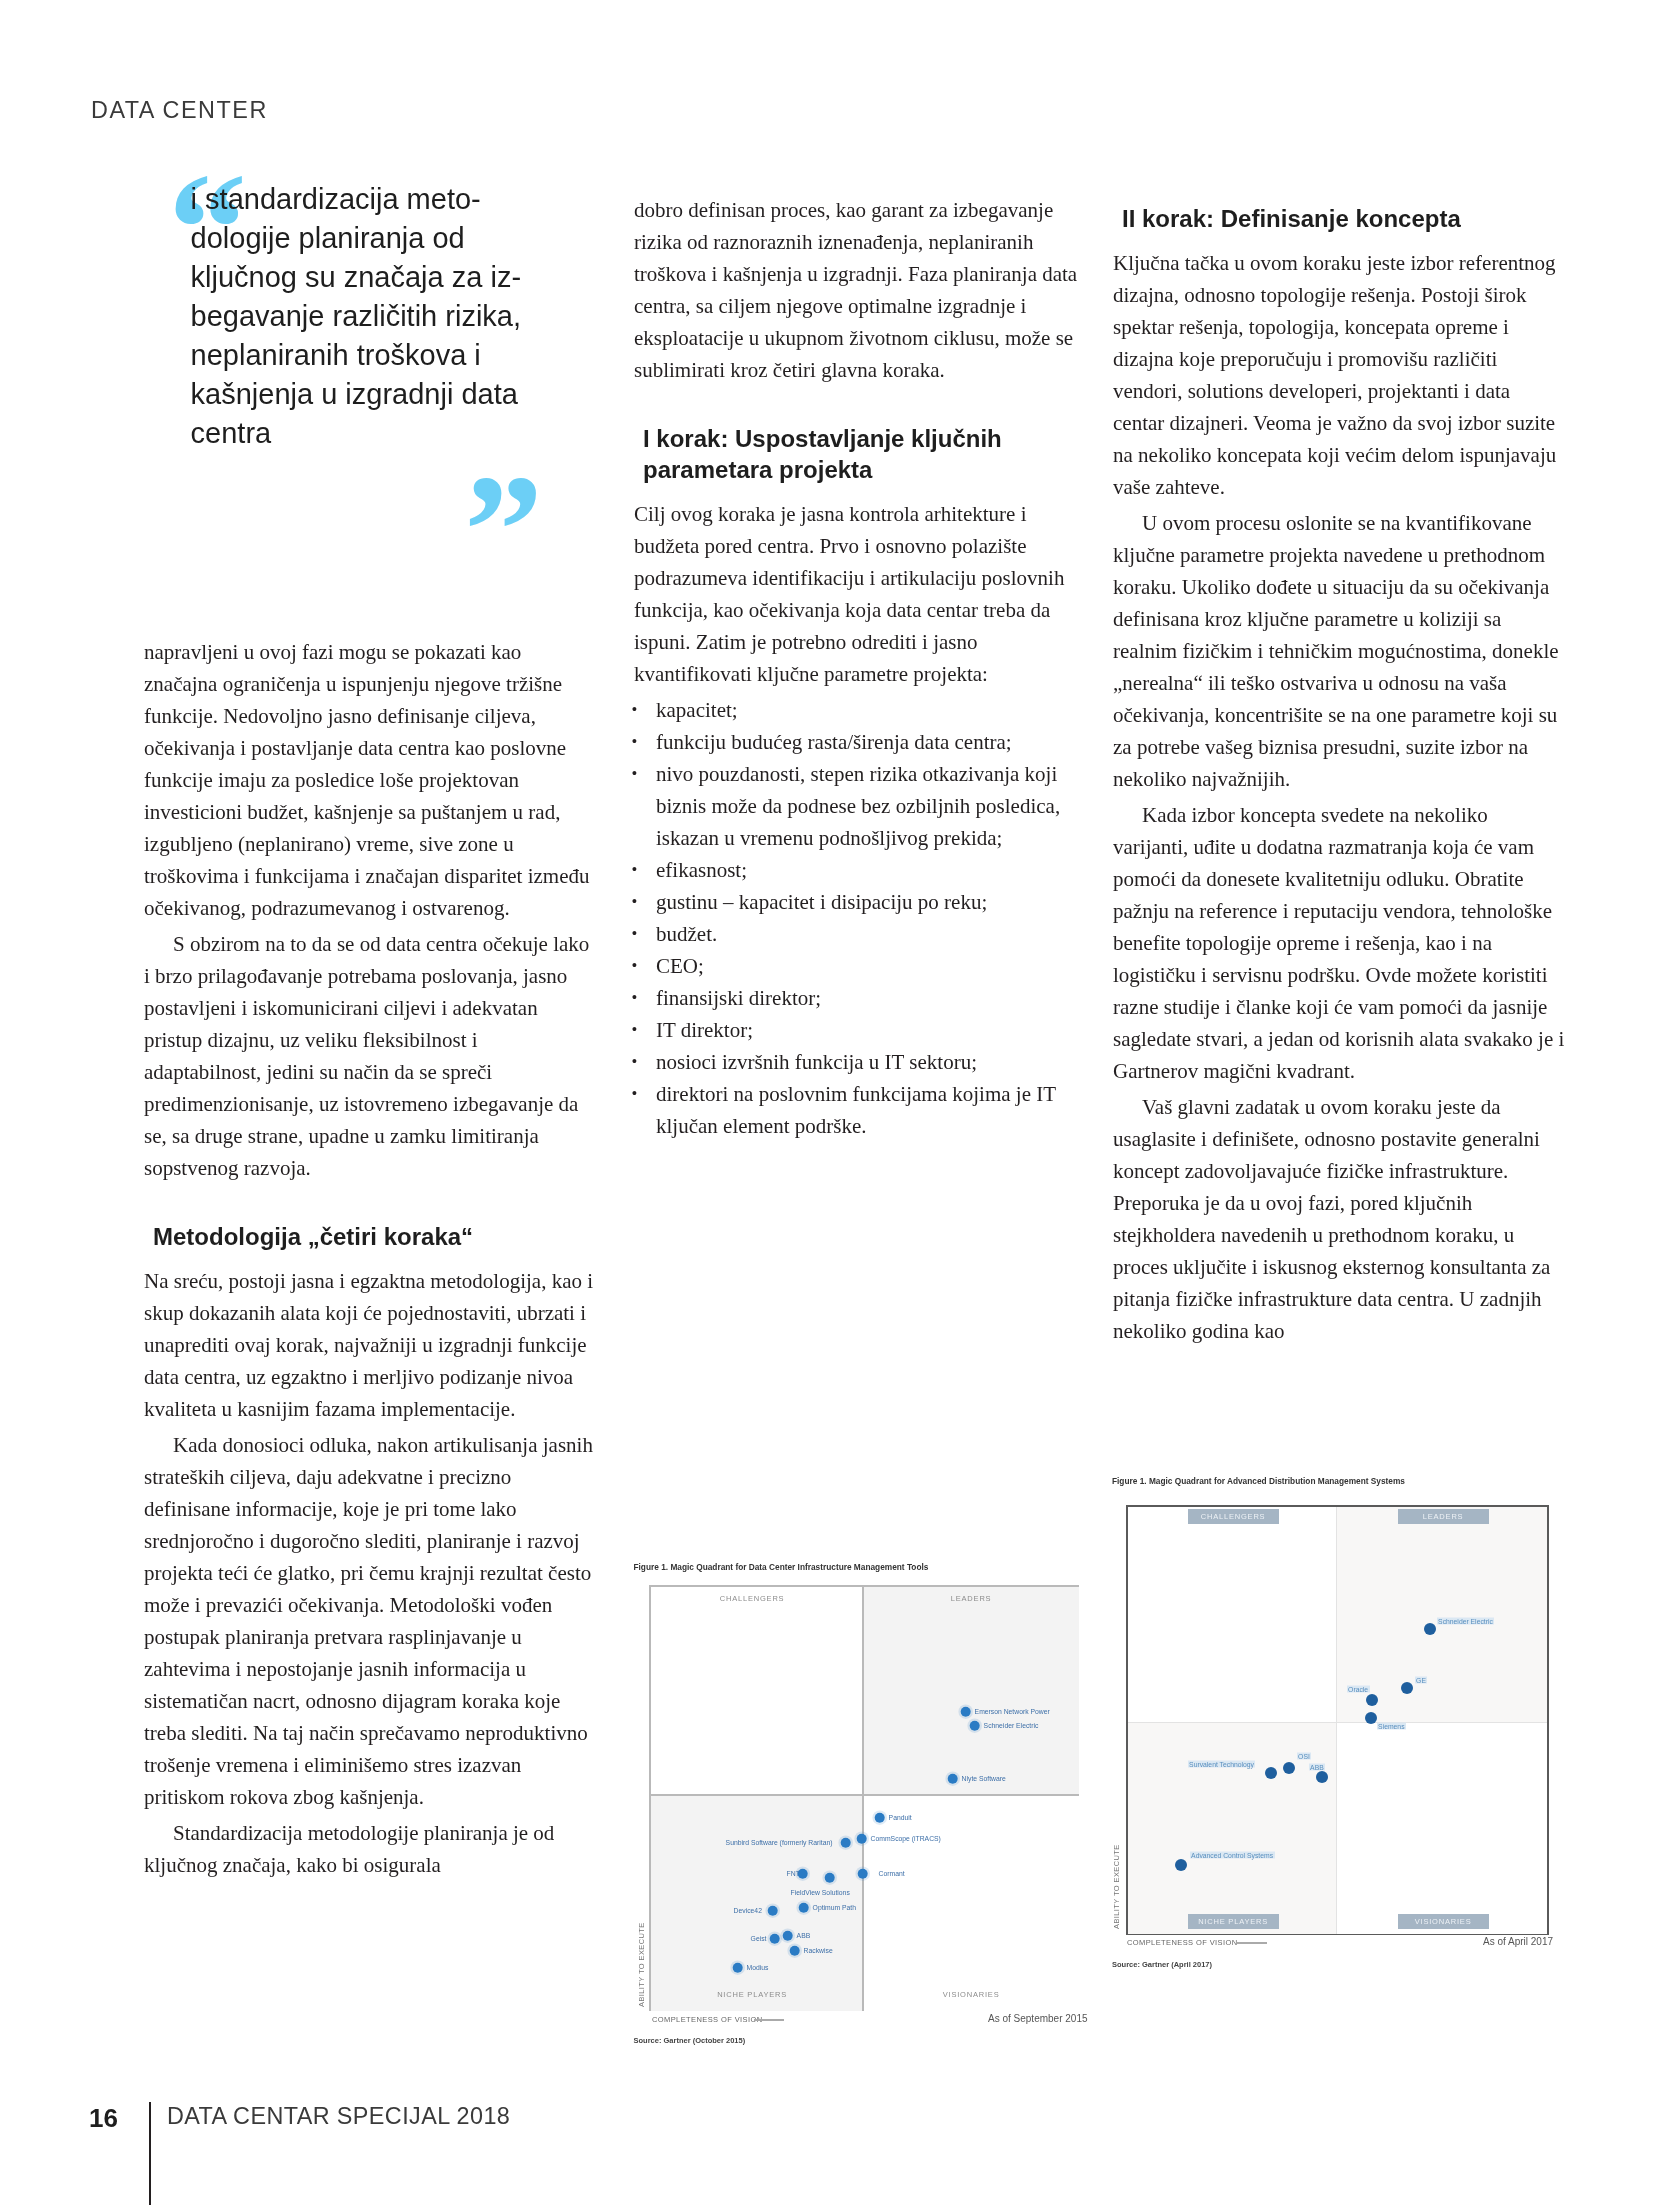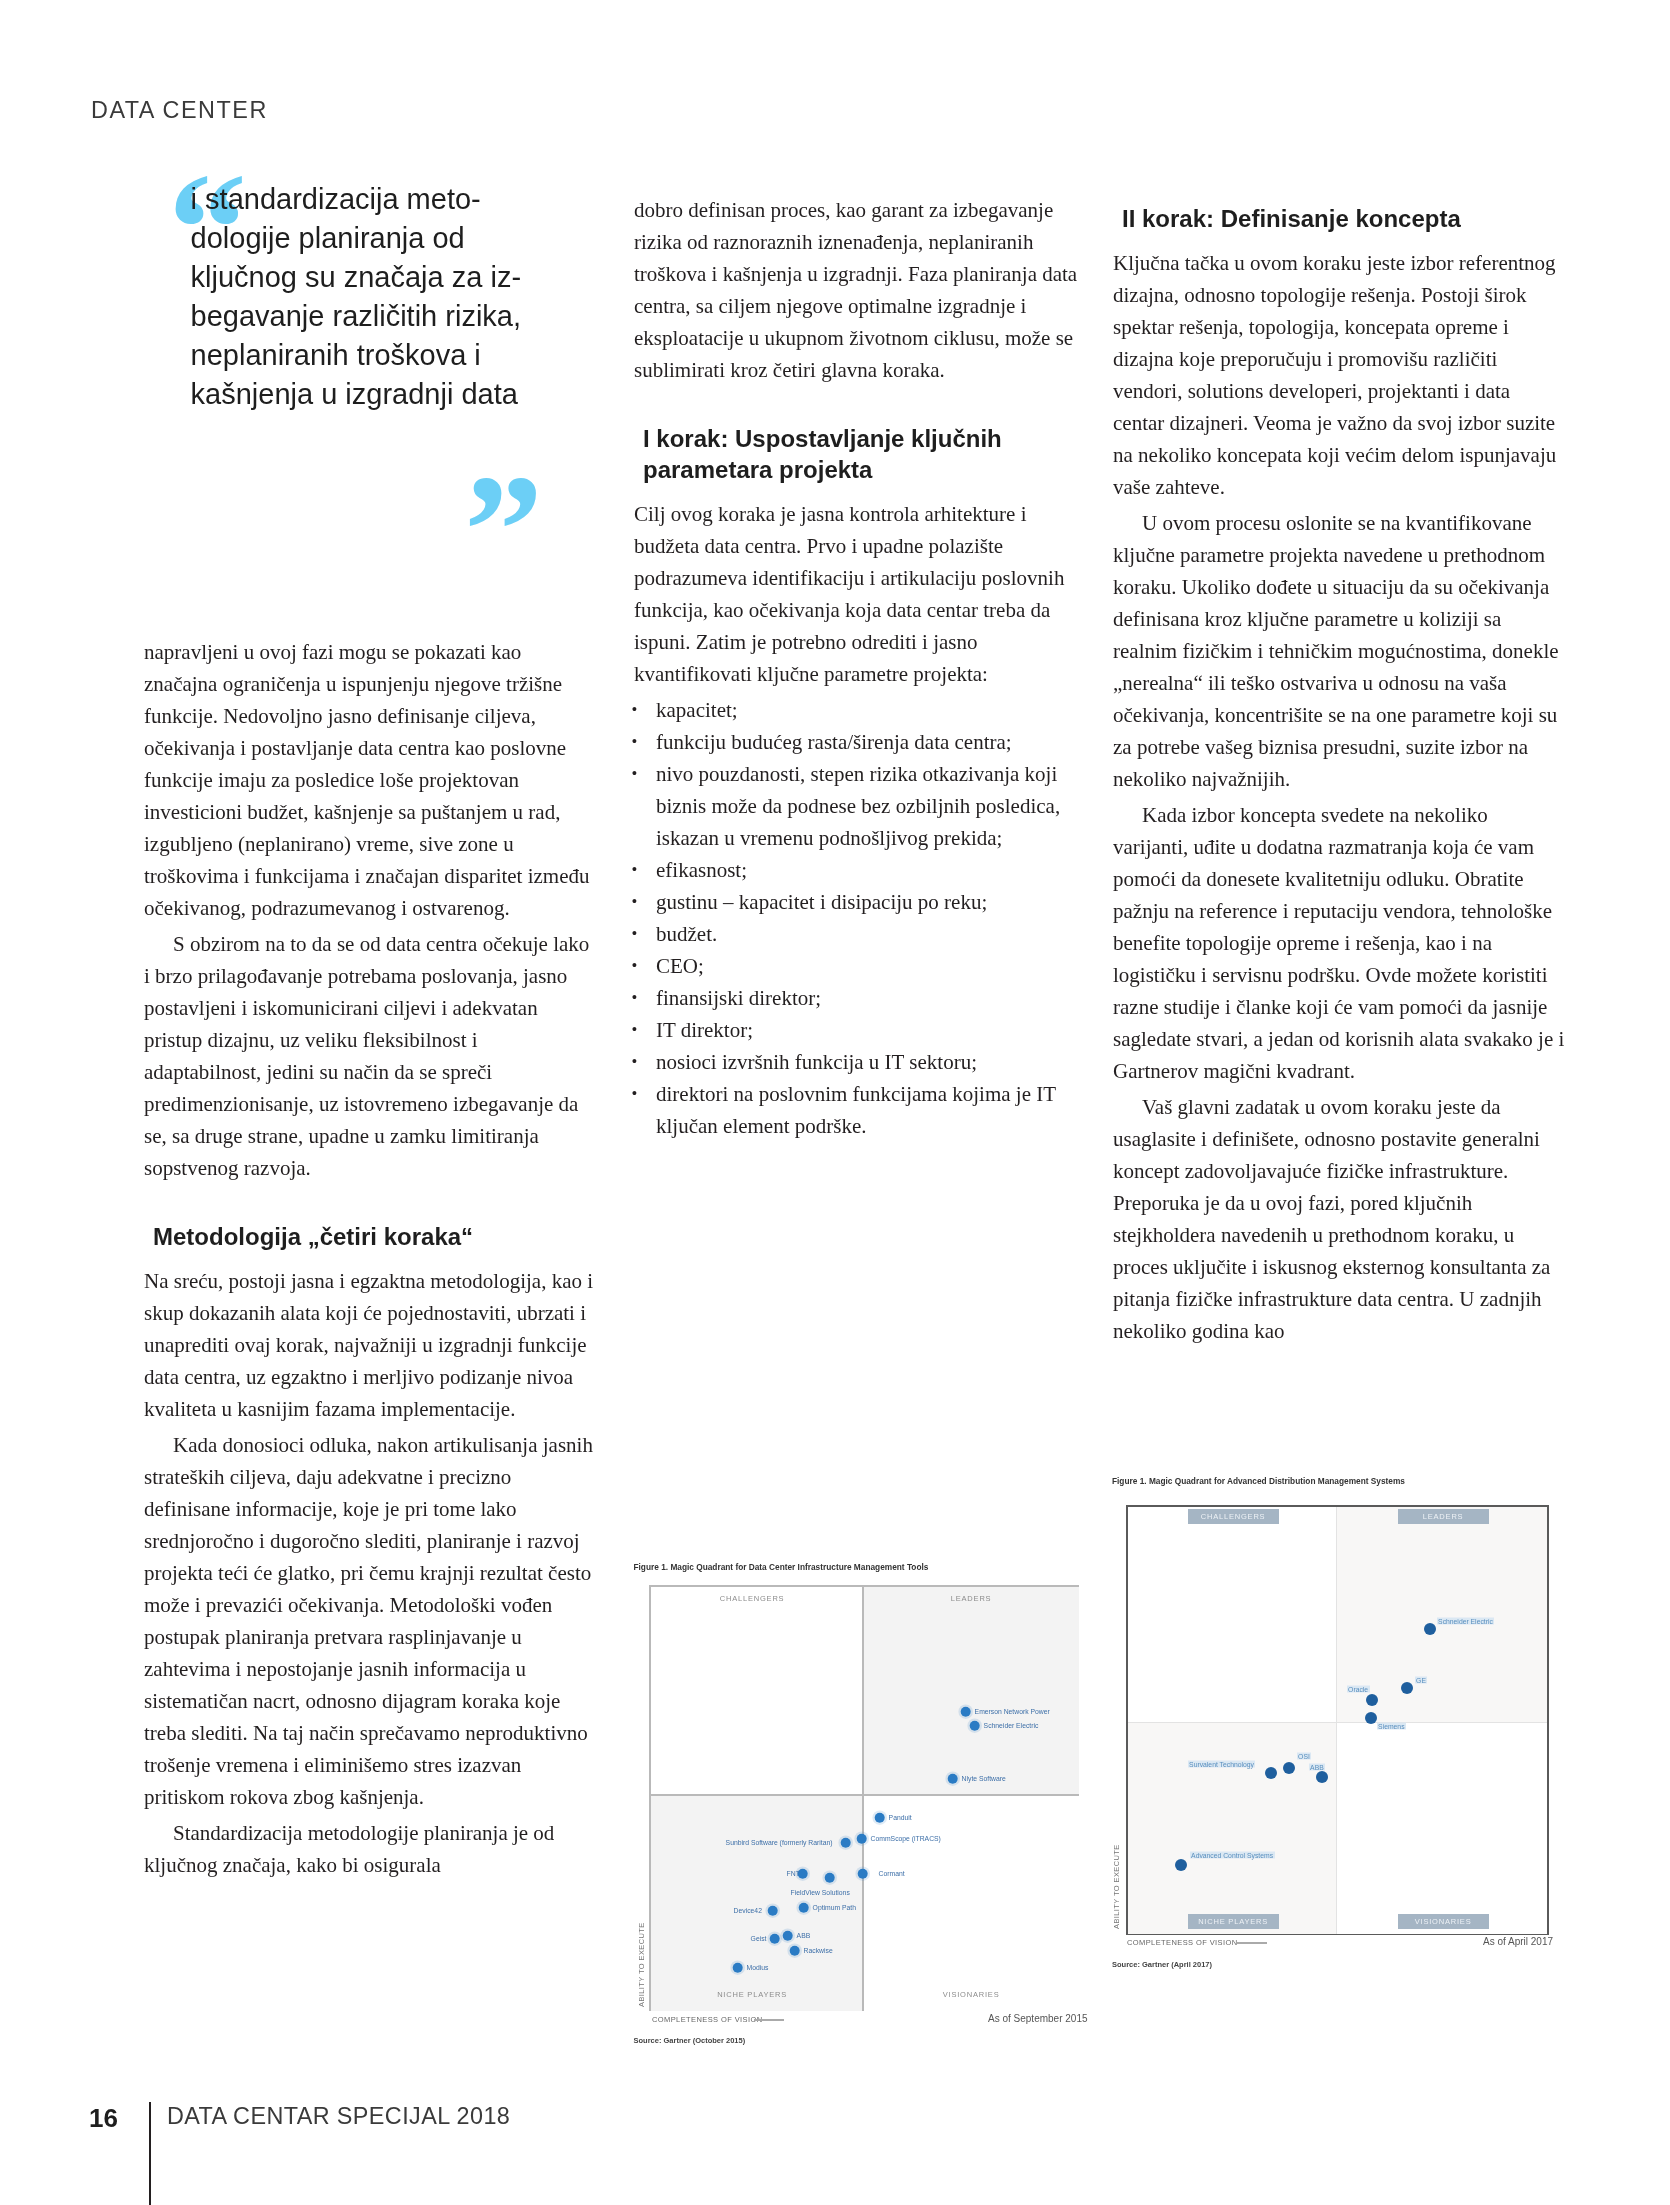--- a/index.html
+++ b/index.html
@@ -58,39 +58,40 @@
 
 <div class="pullquote sans">
   <div class="pq-open">“</div>
   <div class="pq-text">
     <div>i standardizacija meto-</div>
     <div>dologije planiranja od</div>
     <div>ključnog su značaja za iz-</div>
     <div>begavanje različitih rizika,</div>
     <div>neplaniranih troškova i</div>
     <div>kašnjenja u izgradnji data</div>
+    <div>centra</div>
   </div>
   <div class="pq-close">”</div>
 </div>
 
 <div id="col-left" class="col serif">
   <p>napravljeni u ovoj fazi mogu se pokazati kao značajna ograničenja u ispunjenju njegove tržišne funkcije. Nedovoljno jasno definisanje ciljeva, očekivanja i postavljanje data centra kao poslovne funkcije imaju za posledice loše projektovan investicioni budžet, kašnjenje sa puštanjem u rad, izgubljeno (neplanirano) vreme, sive zone u troškovima i funkcijama i značajan disparitet između očekivanog, podrazumevanog i ostvarenog.</p>
   <p class="indent">S obzirom na to da se od data centra očekuje lako i brzo prilagođavanje potrebama poslovanja, jasno postavljeni i iskomunicirani ciljevi i adekvatan pristup dizajnu, uz veliku fleksibilnost i adaptabilnost, jedini su način da se spreči predimenzionisanje, uz istovremeno izbegavanje da se, sa druge strane, upadne u zamku limitiranja sopstvenog razvoja.</p>
   <div class="gap-small"></div>
   <h2>Metodologija „četiri koraka“</h2>
   <p>Na sreću, postoji jasna i egzaktna metodologija, kao i skup dokazanih alata koji će pojednostaviti, ubrzati i unaprediti ovaj korak, najvažniji u izgradnji funkcije data centra, uz egzaktno i merljivo podizanje nivoa kvaliteta u kasnijim fazama implementacije.</p>
   <p class="indent">Kada donosioci odluka, nakon artikulisanja jasnih strateških ciljeva, daju adekvatne i precizno definisane informacije, koje je pri tome lako srednjoročno i dugoročno slediti, planiranje i razvoj projekta teći će glatko, pri čemu krajnji rezultat često može i prevazići očekivanja. Metodološki vođen postupak planiranja pretvara rasplinjavanje u zahtevima i nepostojanje jasnih informacija u sistematičan nacrt, odnosno dijagram koraka koje treba slediti. Na taj način sprečavamo neproduktivno trošenje vremena i eliminišemo stres izazvan pritiskom rokova zbog kašnjenja.</p>
   <p class="indent">Standardizacija metodologije planiranja je od ključnog značaja, kako bi osigurala</p>
 </div>
 
 <div id="col-mid" class="col serif">
   <p>dobro definisan proces, kao garant za izbegavanje rizika od raznoraznih iznenađenja, neplaniranih troškova i kašnjenja u izgradnji. Faza planiranja data centra, sa ciljem njegove optimalne izgradnje i eksploatacije u ukupnom životnom ciklusu, može se sublimirati kroz četiri glavna koraka.</p>
   <div class="gap-small"></div>
   <h2>I korak: Uspostavljanje ključnih parametara projekta</h2>
-  <p>Cilj ovog koraka je jasna kontrola arhitekture i budžeta data centra. Prvo i upadne polazište podrazumeva identifikaciju i artikulaciju poslovnih funkcija, kao očekivanja koja data centar treba da ispuni. Zatim je potrebno odrediti i jasno kvantifikovati ključne parametre projekta:</p>
+  <p>Cilj ovog koraka je jasna kontrola arhitekture i budžeta pored centra. Prvo i osnovno polazište podrazumeva identifikaciju i artikulaciju poslovnih funkcija, kao očekivanja koja data centar treba da ispuni. Zatim je potrebno odrediti i jasno kvantifikovati ključne parametre projekta:</p>
   <ul>
     <li>kapacitet;</li>
     <li>funkciju budućeg rasta/širenja data centra;</li>
     <li>nivo pouzdanosti, stepen rizika otkazivanja koji biznis može da podnese bez ozbiljnih posledica, iskazan u vremenu podnošljivog prekida;</li>
     <li>efikasnost;</li>
     <li>gustinu – kapacitet i disipaciju po reku;</li>
     <li>budžet.</li>
   </ul>
   <ul>
     <li>CEO;</li>

